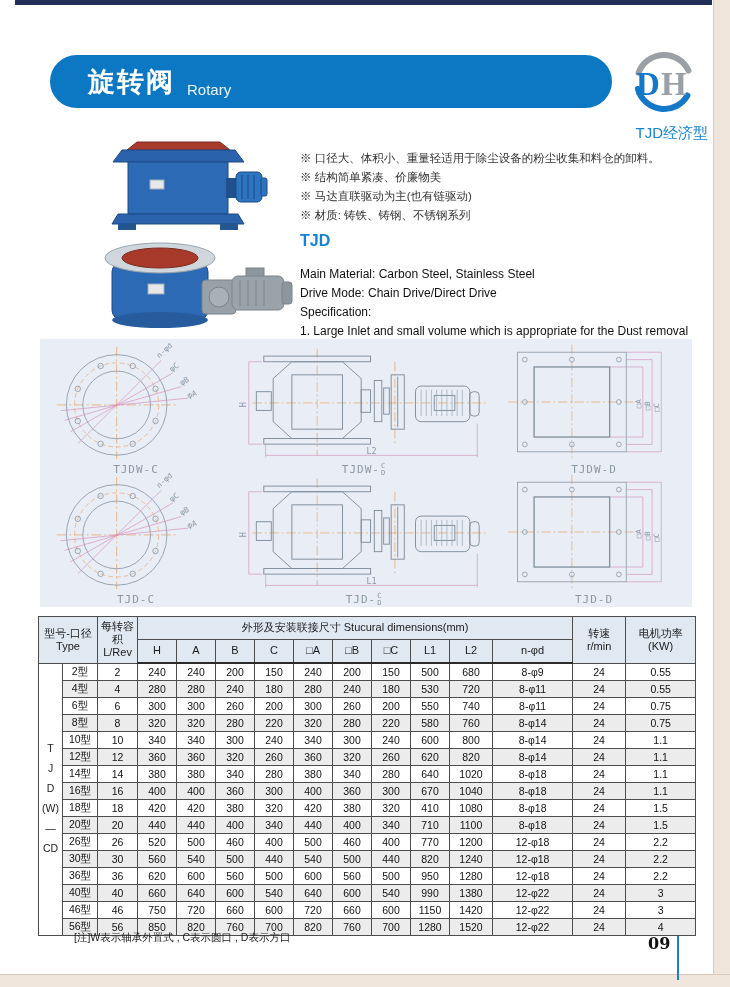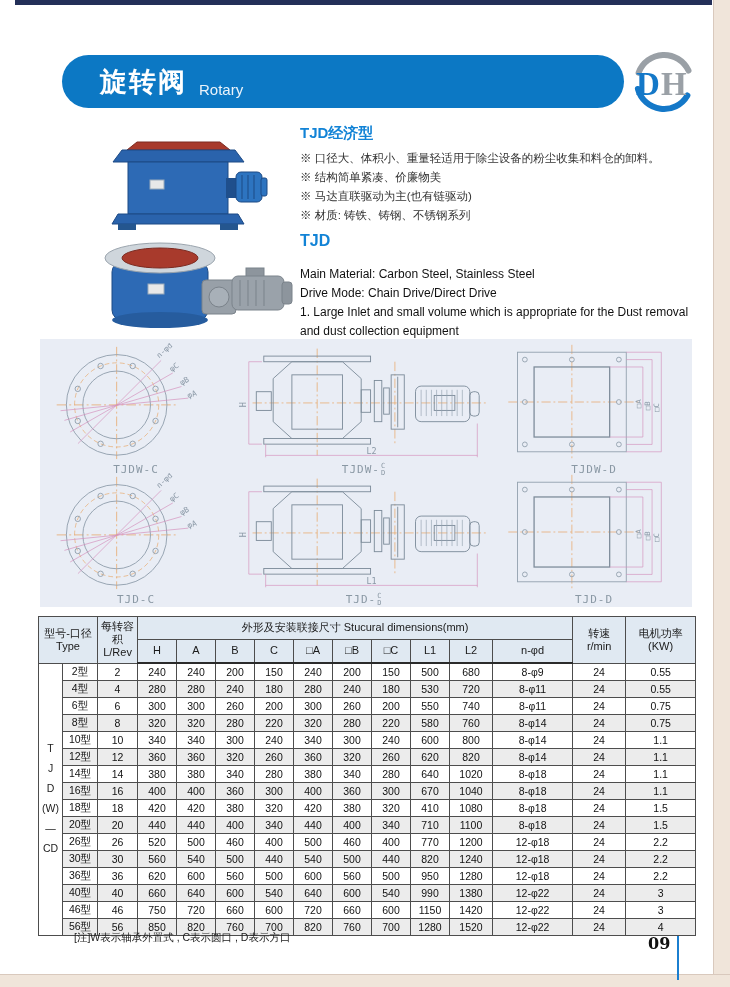--- a/index.html
+++ b/index.html
@@ -3,31 +3,31 @@
 <meta charset="utf-8">
 <style>
   html,body{margin:0;padding:0;background:#ffffff;}
   .page{position:relative;width:730px;height:987px;background:#ffffff;overflow:hidden;
         font-family:"Liberation Sans",sans-serif;color:#222;}
   
   .top-bar{position:absolute;left:15px;top:0;width:697px;height:5px;background:#232f58;}
   .edge-right{position:absolute;left:713px;top:0;width:17px;height:987px;background:#f0e5da;border-left:1px solid #d9c9bd;}
   .edge-bottom{position:absolute;left:0;top:974px;width:730px;height:13px;background:#f0e5da;border-top:1px solid #d9c9bd;}
   
-  .banner{position:absolute;left:62px;top:55px;width:562px;height:53px;background:#0c78c4;
+  .banner{position:absolute;left:50px;top:55px;width:562px;height:53px;background:#0c78c4;
           border-radius:27px;display:flex;align-items:center;padding-left:38px;box-sizing:border-box;}
   .banner-cn{color:#ffffff;font-size:27px;font-weight:bold;letter-spacing:2px;}
   .banner-en{color:#eaf3fb;font-size:15px;margin-left:12px;margin-top:16px;}
   .logo{position:absolute;left:628px;top:50px;width:74px;height:64px;}
   
   .photos{position:absolute;left:90px;top:134px;width:220px;height:200px;}
   .photo1{position:absolute;left:2px;top:2px;}
   .photo2{position:absolute;left:0px;top:102px;}
   .intro-text{position:absolute;left:300px;top:124px;width:408px;}
-  .h-blue{color:#1283d6;font-size:15px;font-weight:bold;margin:0 0 6px 0;}
+  .h-blue{color:#1283d6;font-size:15px;font-weight:normal;margin:0 0 6px 0;text-align:right;}
   .h-blue2{color:#1283d6;font-size:16px;font-weight:bold;margin:7px 0 15px 0;}
   .bullet{font-size:11.5px;line-height:19px;color:#333;}
   .en-line{font-size:12px;line-height:19px;color:#111;}
   
   .drawings{position:absolute;left:40px;top:339px;width:652px;height:268px;background:#e9edf5;
             box-sizing:border-box;padding:4px 6px;}
   .drow{display:flex;justify-content:space-between;align-items:flex-start;height:130px;}
   .dfig{display:flex;flex-direction:column;align-items:center;}
   .dlabel{color:#8a98a4;font-family:"DejaVu Sans Mono",monospace;font-size:11px;letter-spacing:1px;margin-top:-2px;}
   .stack{display:inline-flex;flex-direction:column;font-size:7px;line-height:7px;vertical-align:middle;margin-left:1px;}
@@ -103,20 +103,21 @@
 
   <div class="intro-text">
     <div class="h-blue">TJD经济型</div>
     <div class="bullet">※ 口径大、体积小、重量轻适用于除尘设备的粉尘收集和料仓的卸料。</div>
     <div class="bullet">※ 结构简单紧凑、价廉物美</div>
     <div class="bullet">※ 马达直联驱动为主(也有链驱动)</div>
     <div class="bullet">※ 材质: 铸铁、铸钢、不锈钢系列</div>
     <div class="h-blue2">TJD</div>
     <div class="en-line">Main Material: Carbon Steel, Stainless Steel</div>
     <div class="en-line">Drive Mode: Chain Drive/Direct Drive</div>
+    <div class="en-line">Specification:</div>
     <div class="en-line">1. Large Inlet and small volume which is appropriate for the Dust removal and dust collection equipment</div>
     <div class="en-line">2. Simple and compact structure with good price and guaranteed quality</div>
   </div>
 
   <div class="drawings">
     <div class="drow">
       <div class="dfig">
         <div class="dsvg"><svg width="180" height="118" viewBox="0 0 180 122">
   <g stroke="#e8a86a" stroke-width="0.8" stroke-dasharray="10 3 2 3" fill="none">
     <line x1="8" y1="64" x2="132" y2="64"></line>

